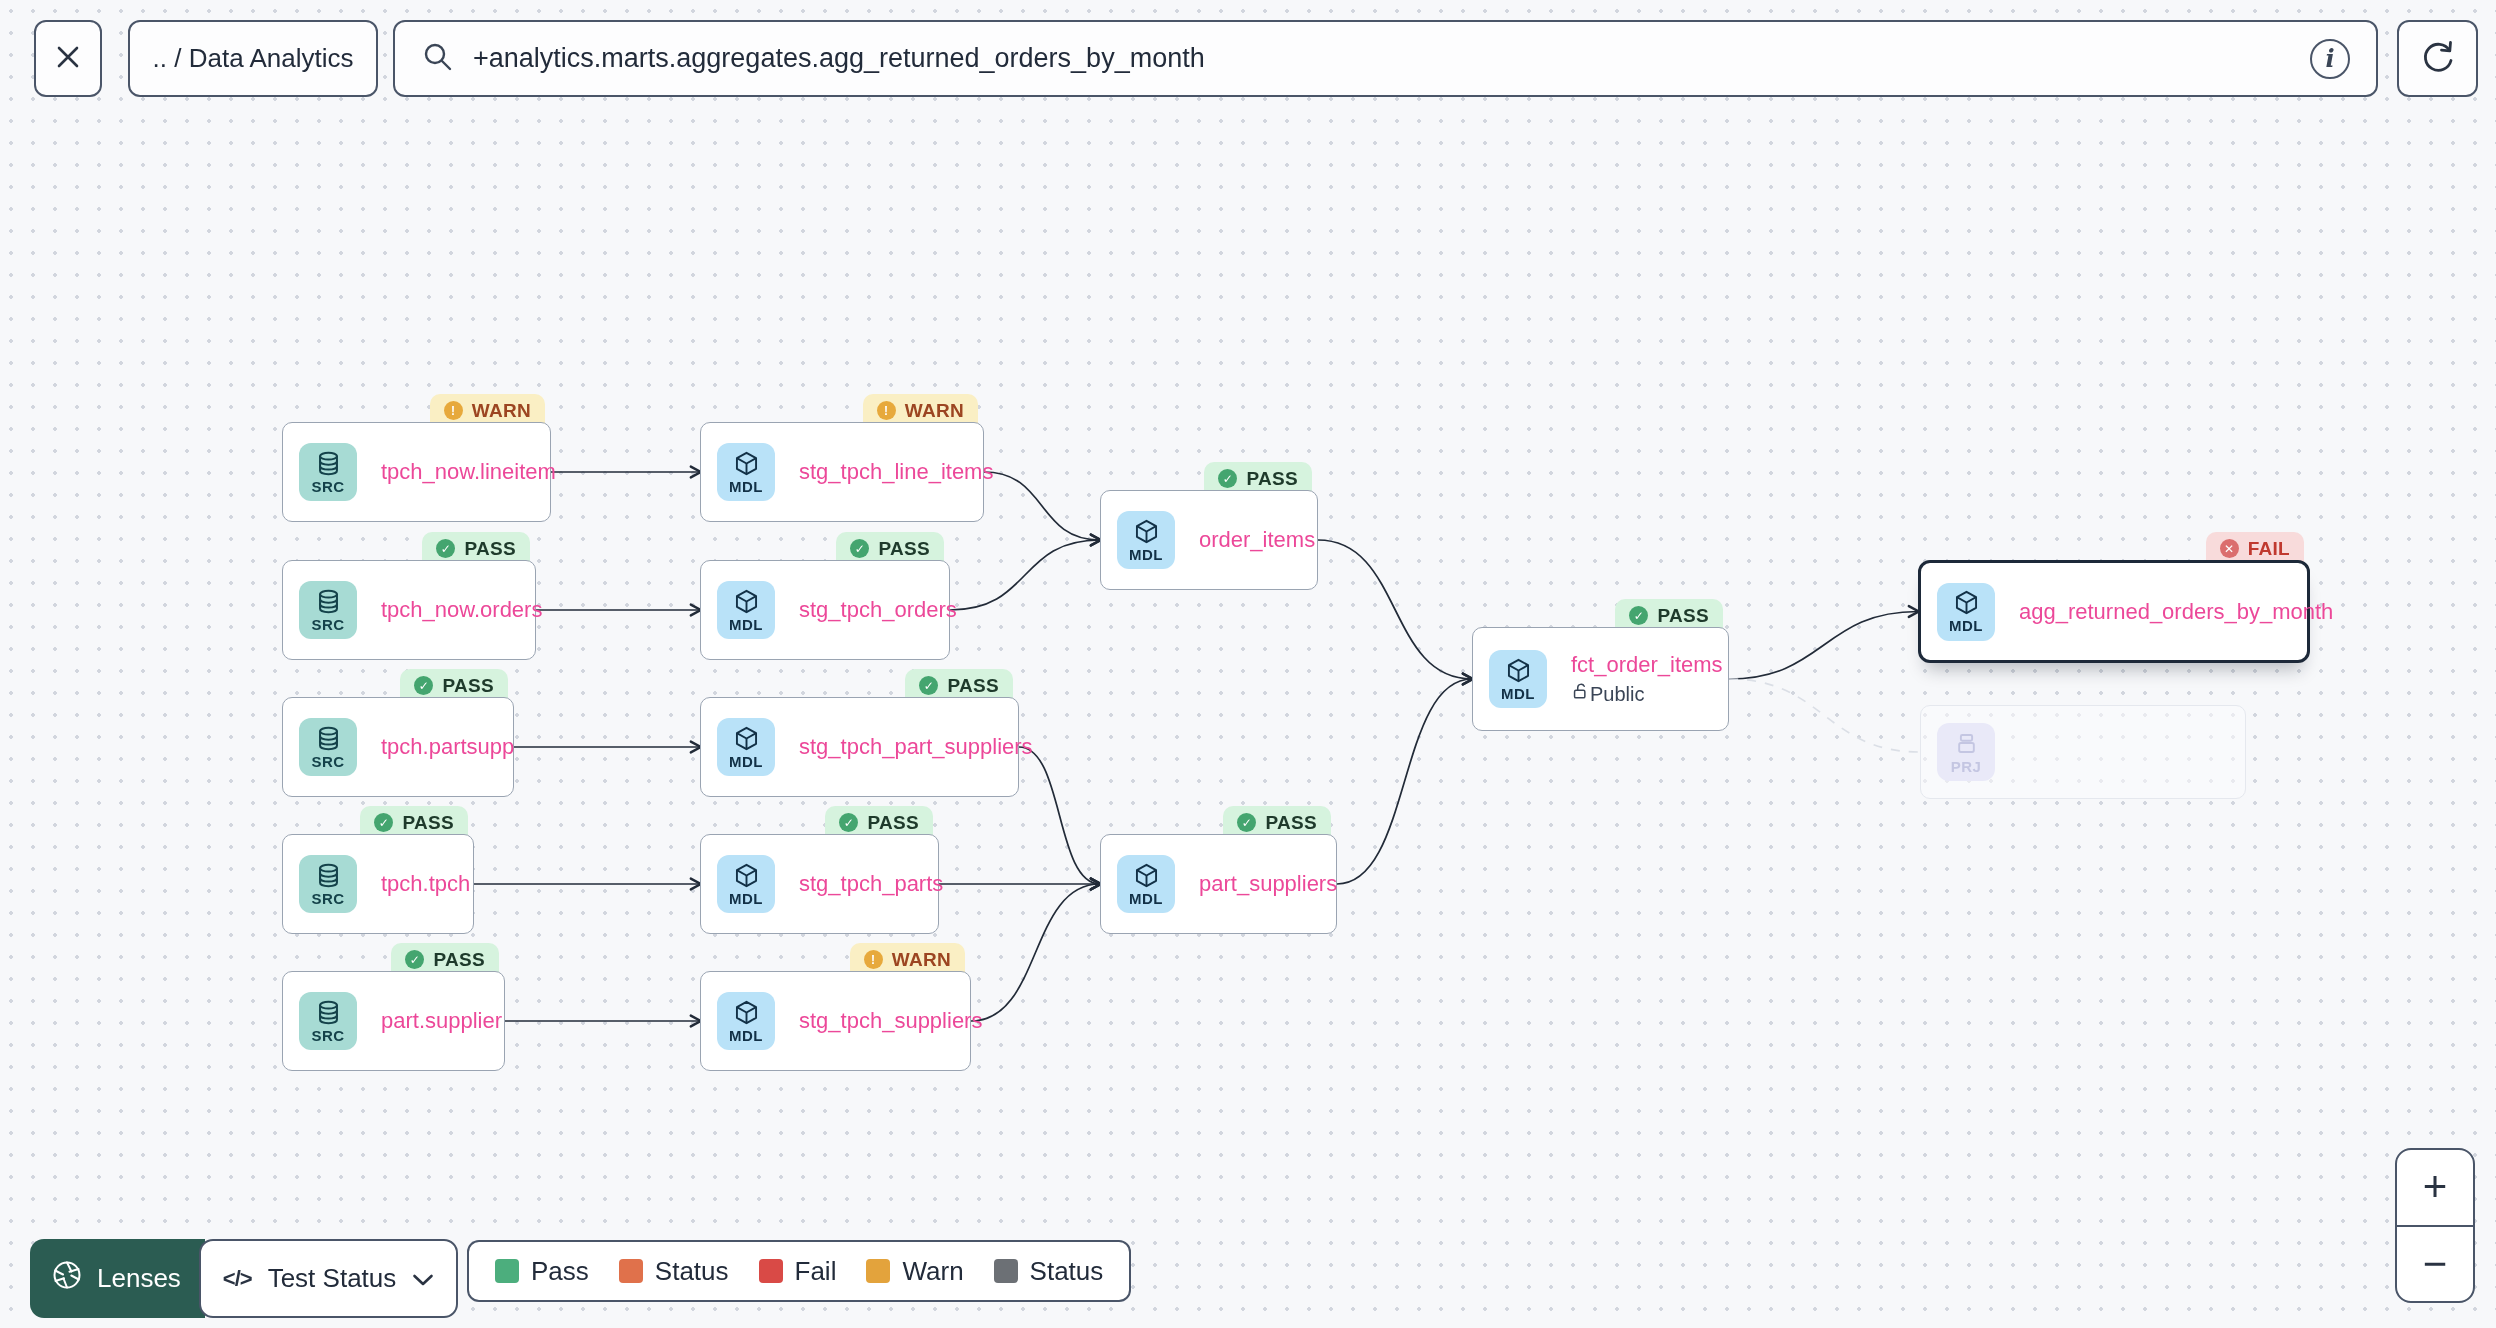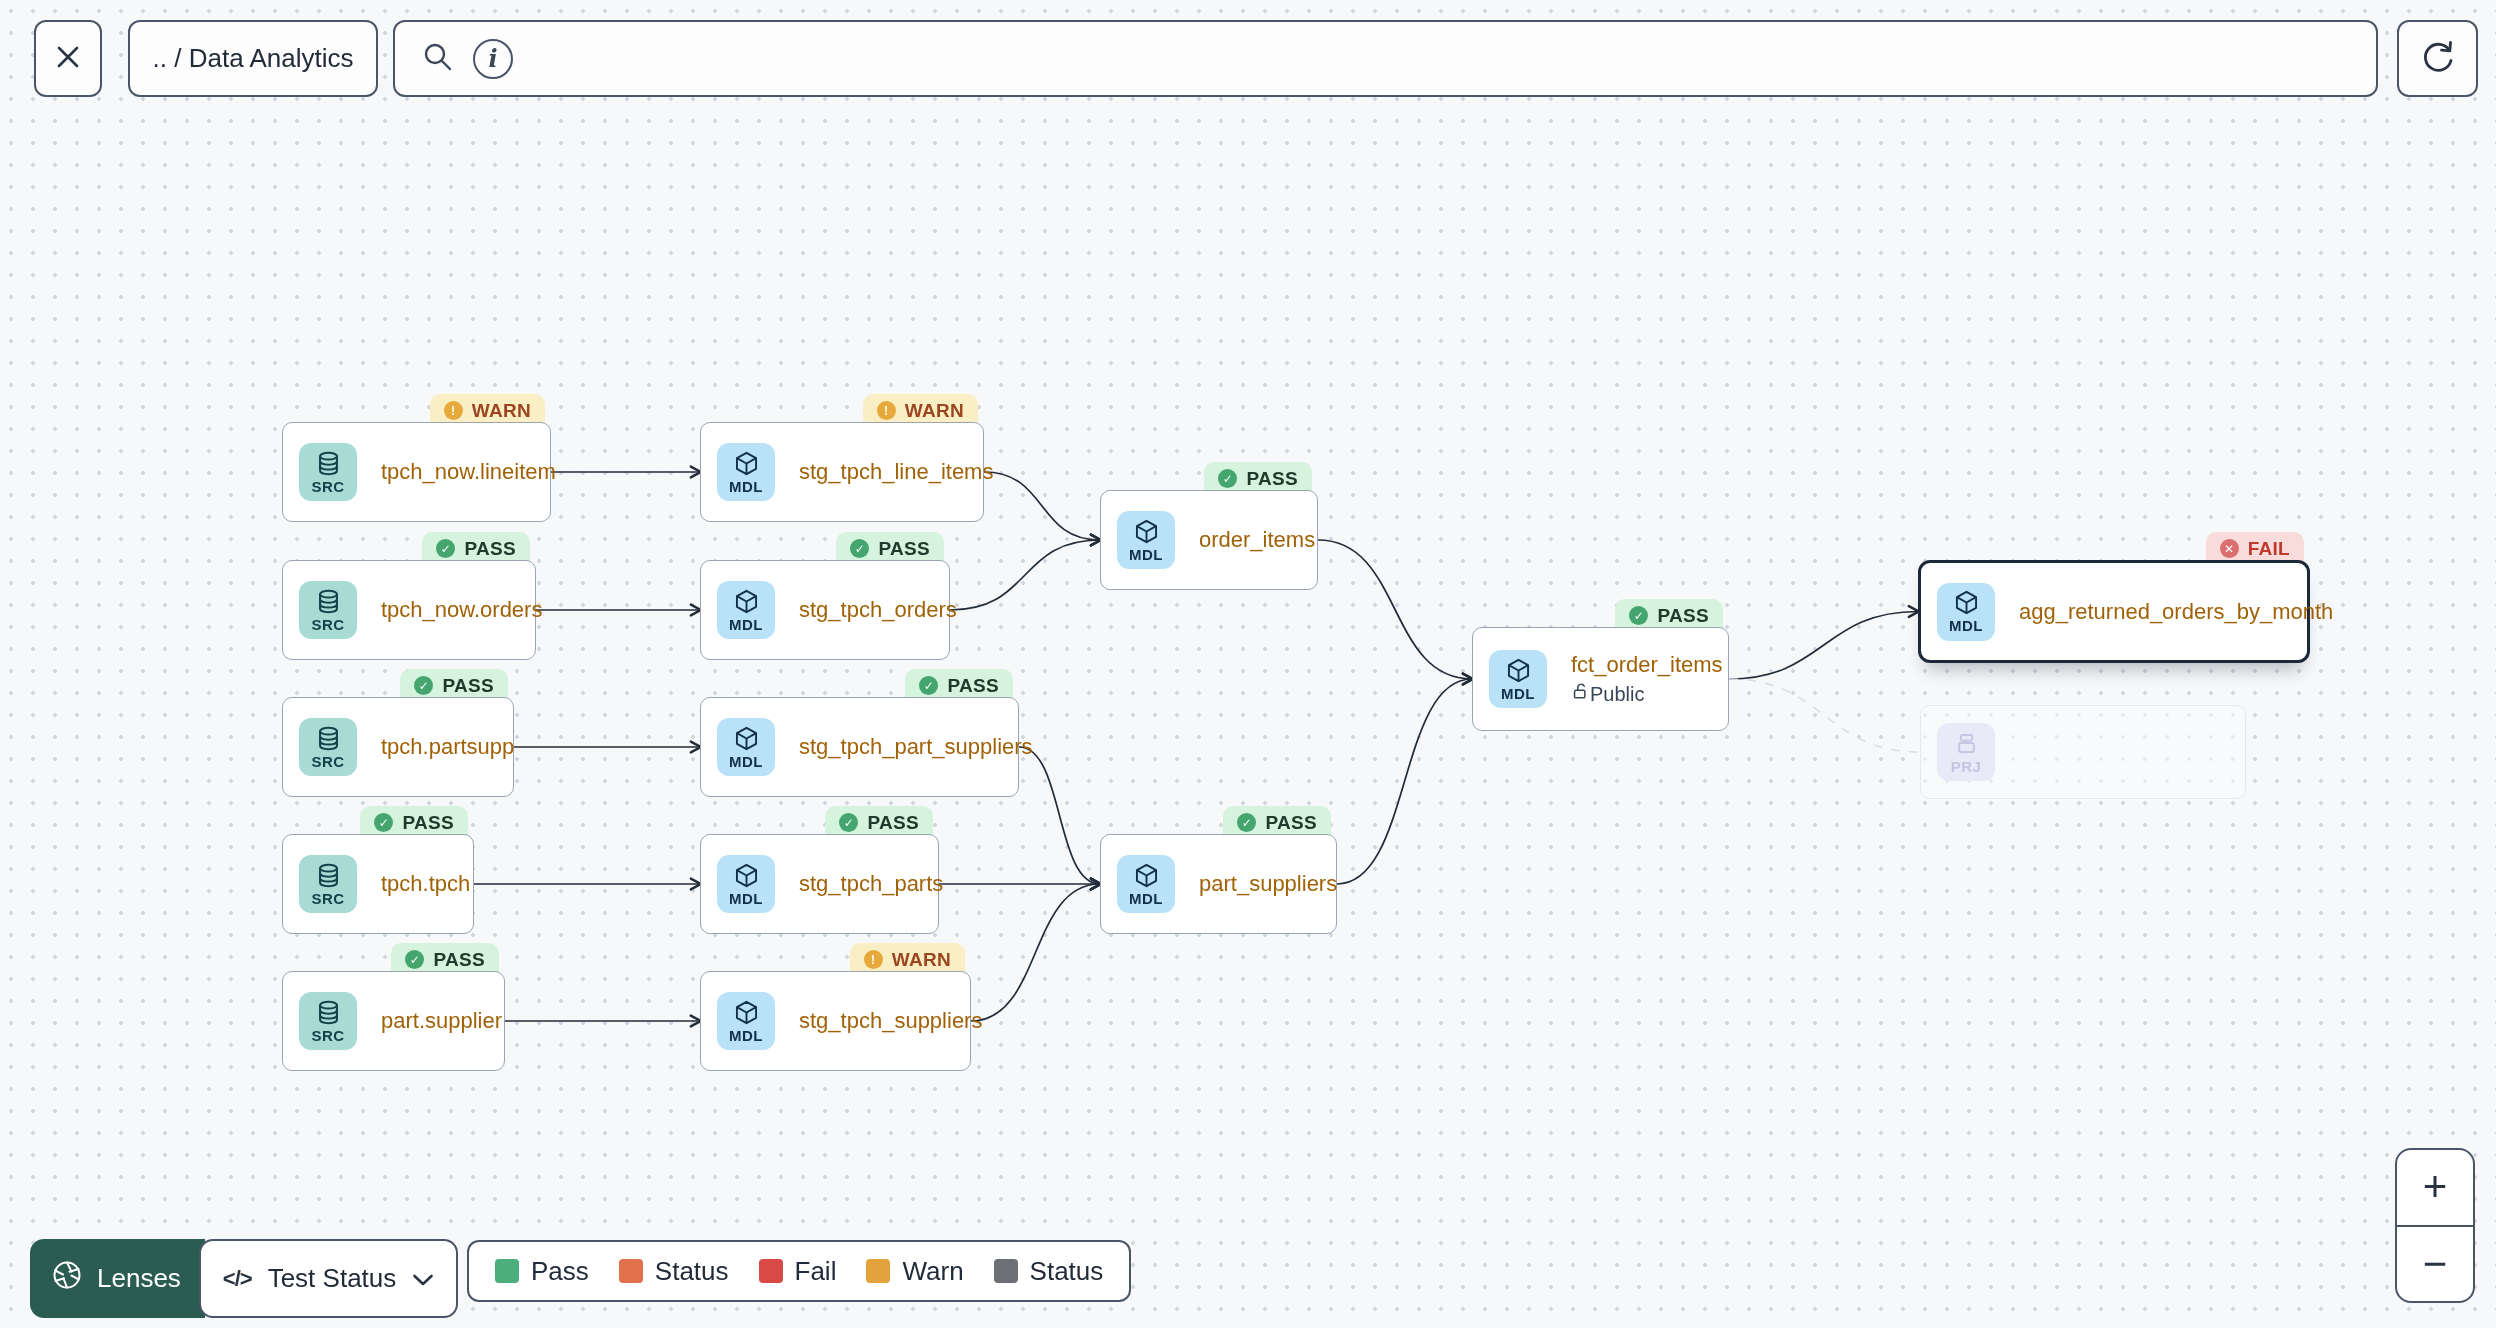--- a/index.html
+++ b/index.html
@@ -59,21 +59,21 @@
   .node-wrap.selected .node-body {
     border:3px solid #1D2939; border-radius:12px;
     box-shadow:0 14px 18px -8px rgba(16,24,40,.28);
   }
   .node-wrap.faded .node-body { background:rgba(252,252,254,.55); border:1.5px solid #E5E8EE; }
   .tile {
     width:58px; height:58px; border-radius:12px; flex:0 0 auto;
     display:flex; flex-direction:column; align-items:center; justify-content:center; gap:1px;
   }
   .tile-label { font-size:15px; font-weight:bold; letter-spacing:.5px; }
-  .node-label { font-size:22px; color:#a16207; }
+  .node-label { font-size:22px; color:#ec4899; }
   .node-text  { display:flex; flex-direction:column; gap:4px; }
   .node-sub   { display:flex; align-items:center; font-size:20px; color:#3A4556; }
   .node-wrap.faded .node-label, .node-wrap.faded .node-label2 { color:#C6CBD6; }
   .node-label2 { font-size:22px; }
 
   
   #lens-group { position:absolute; left:30px; top:1239px; height:79px; display:flex; z-index:2; }
   #lenses-btn {
     background:#2B5C52; color:#fff; border-radius:14px 0 0 14px;
     display:flex; align-items:center; gap:13px; padding:0 24px 0 20px;
@@ -117,20 +117,21 @@
   <span>.. / Data Analytics</span>
 </div>
 
 <div class="topbtn" id="search-bar">
   <span>
     <svg width="34" height="34" viewBox="0 0 34 34" fill="none" stroke="#3A4556" stroke-width="2.4" stroke-linecap="round">
       <circle cx="14" cy="14" r="9"></circle>
         <path d="M21 21 L29 29"></path>
     </svg>
   </span>
+  <input id="search-input" type="text" value="+analytics.marts.aggregates.agg_returned_orders_by_month" style="">
   <span id="info-icon">i</span>
 </div>
 
 <div class="topbtn" id="refresh-btn">
   <span>
     <svg width="40" height="40" viewBox="0 0 40 40" fill="none" stroke="#2A3342" stroke-width="2.8" stroke-linecap="round" stroke-linejoin="round">
       <path d="M31.5 13.5 A13 13 0 1 0 33 23.5"></path>
       <path d="M32.5 5.5 L31.8 13.8 L23.5 13.2"></path>
     </svg>
   </span>

